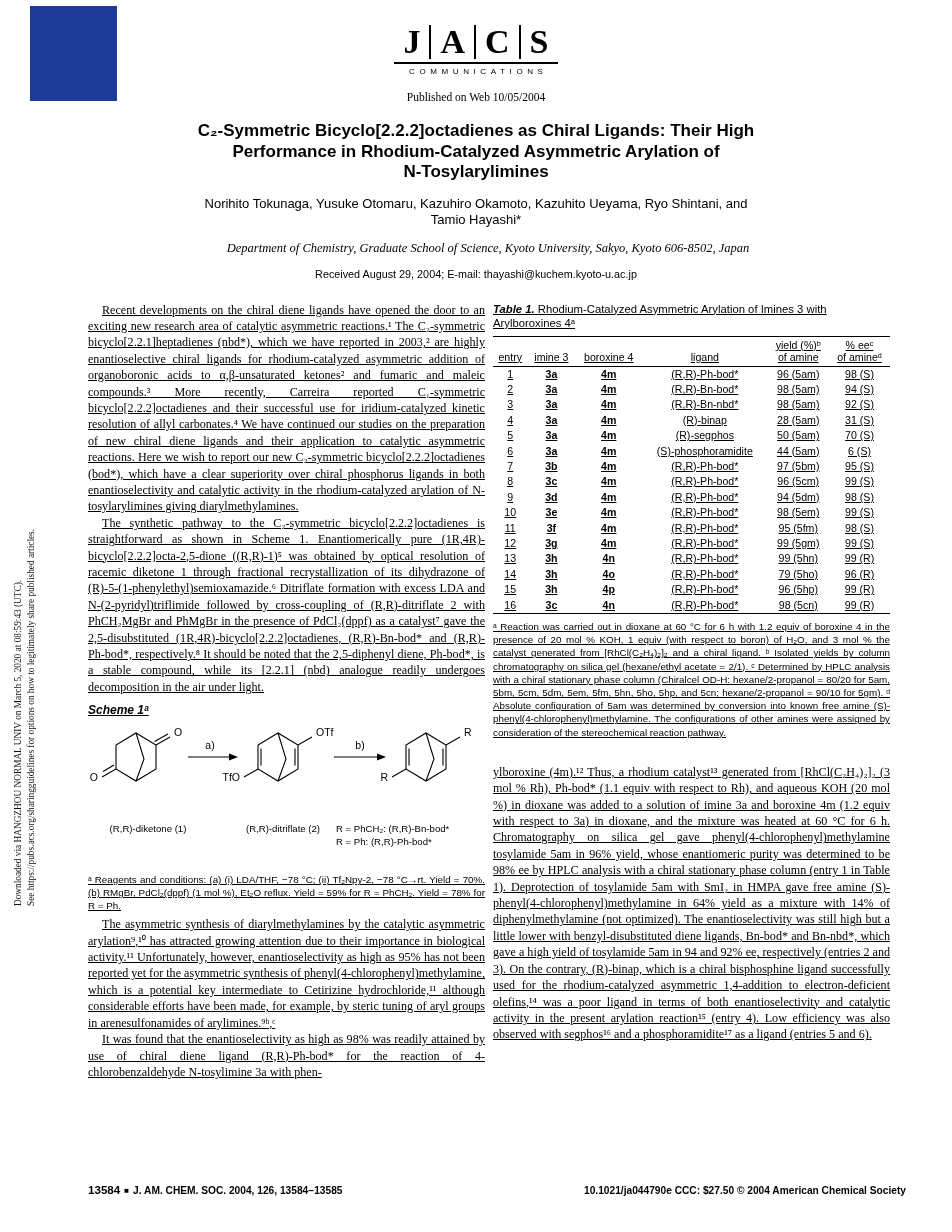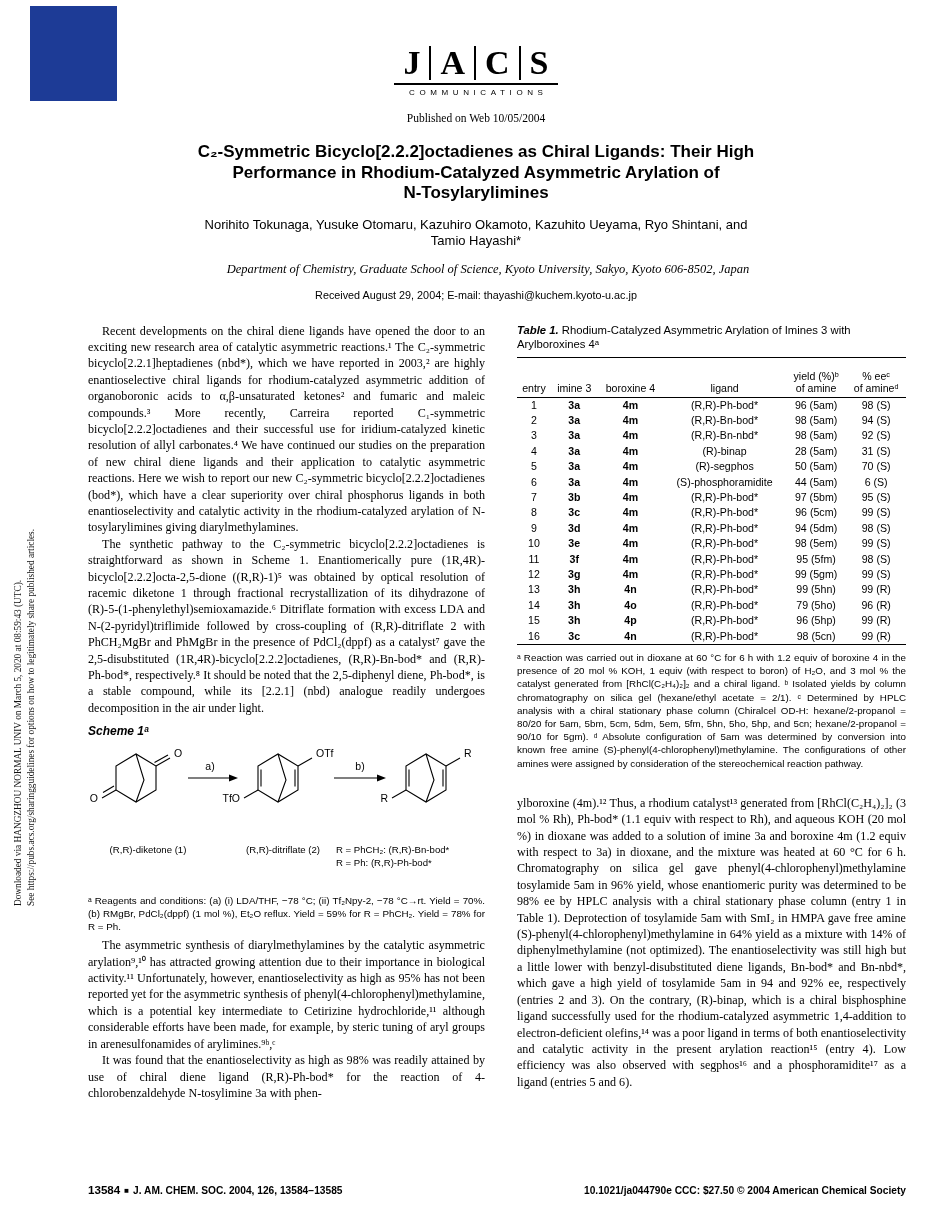--- a/index.html
+++ b/index.html
@@ -13,21 +13,21 @@
   .sheet { position:relative; width:952px; height:1232px; }
 
   .corner-box { position:absolute; left:30px; top:6px; width:87px; height:95px; background:#1d3b96; }
 
   .rotated-notice {
     position:absolute; left:12px; top:906px;
     transform:rotate(-90deg); transform-origin:0 0;
     width:548px; font-size:9.3px; line-height:13px; color:#111;
   }
 
-  .header { text-align:center; padding-top:46px; }
+  .header { text-align:center; padding-top:25px; }
   .logo { display:inline-block; }
   .logo-letters { font-size:34px; line-height:34px; font-weight:bold; }
   .logo-letters span { display:inline-block; padding:0 9px; }
   .logo-letters span + span { border-left:2.5px solid #000; }
   .banner {
     display:block; border-top:2px solid #000; margin-top:3px; padding-top:3px;
     font-family:"Liberation Sans", sans-serif; font-size:8px; letter-spacing:4.6px; text-indent:4.6px;
   }
   .published { margin-top:13px; font-size:11.5px; }
 
@@ -36,21 +36,21 @@
     font-weight:bold; font-size:17px; line-height:20.5px;
     text-align:center; white-space:pre-line;
   }
   .authors {
     margin-top:13px; font-family:"Liberation Sans", sans-serif;
     font-size:13px; line-height:16.5px; text-align:center; white-space:pre-line;
   }
   .affiliation { margin-top:12px; font-style:italic; font-size:12.5px; text-align:center;padding-left:24px; }
   .received { margin-top:12px; font-family:"Liberation Sans", sans-serif; font-size:10.8px; text-align:center; }
 
-  .columns { display:flex; gap:32px; margin:22px 46px 0 88px; }
+  .columns { display:flex; gap:8px; margin:22px 46px 0 88px;text-decoration:underline; }
   .col { width:397px; }
 
   p.body { font-size:12.1px; line-height:16.4px; text-align:justify; text-indent:14px; margin:0; }
   p.body.no-indent { text-indent:0; }
 
   .scheme { margin:8px 0 4px; }
   .scheme-label { font-family:"Liberation Sans", sans-serif; font-weight:bold; font-style:italic; font-size:12px; margin-bottom:2px; }
   .scheme-canvas { display:block; }
   .struct-labels { position:relative; height:27px; font-family:"Liberation Sans", sans-serif; font-size:9.6px; }
   .sl1 { position:absolute; left:0; width:120px; text-align:center; }
@@ -60,21 +60,21 @@
 
   .table-title { font-family:"Liberation Sans", sans-serif; font-size:11.3px; line-height:14.5px; margin-bottom:5px; }
   .table-title .tlabel { font-weight:bold; font-style:italic; }
   table.data {
     width:100%; border-collapse:collapse;
     font-family:"Liberation Sans", sans-serif; font-size:10.6px;
     border-top:1.4px solid #000; border-bottom:1.4px solid #000;
   }
   table.data th {
     font-weight:normal; border-bottom:1px solid #000;
-    padding:12px 2px 3px; vertical-align:bottom; text-align:center;
+    padding:2px 2px 3px; vertical-align:bottom; text-align:center;
     white-space:pre-line; line-height:12px;
   }
   table.data td { padding:1px 2px; text-align:center; line-height:13.4px; }
   table.data td.c1, table.data td.c2 { font-weight:bold; }
   .table-footnote { font-family:"Liberation Sans", sans-serif; font-size:9.8px; line-height:13.2px; text-align:justify; margin-top:6px; }
   p.body.rc { margin-top:25px; }
 
   .footer {
     position:absolute; left:88px; right:46px; bottom:36px;
     display:flex; justify-content:space-between; align-items:baseline;

